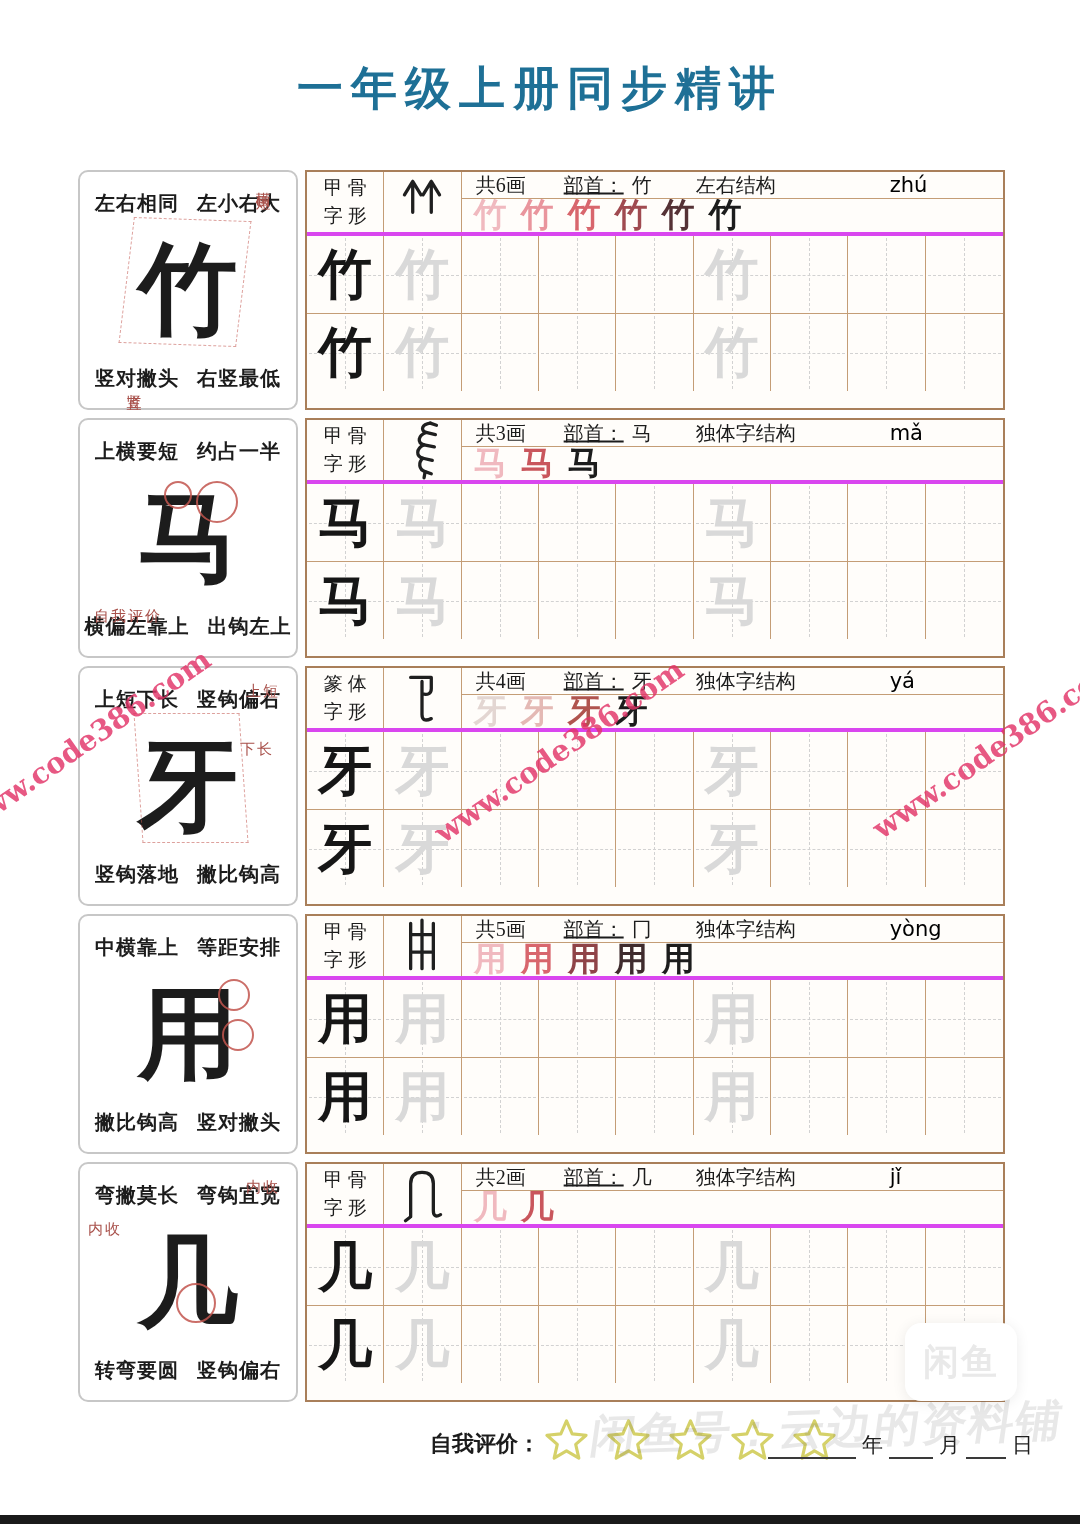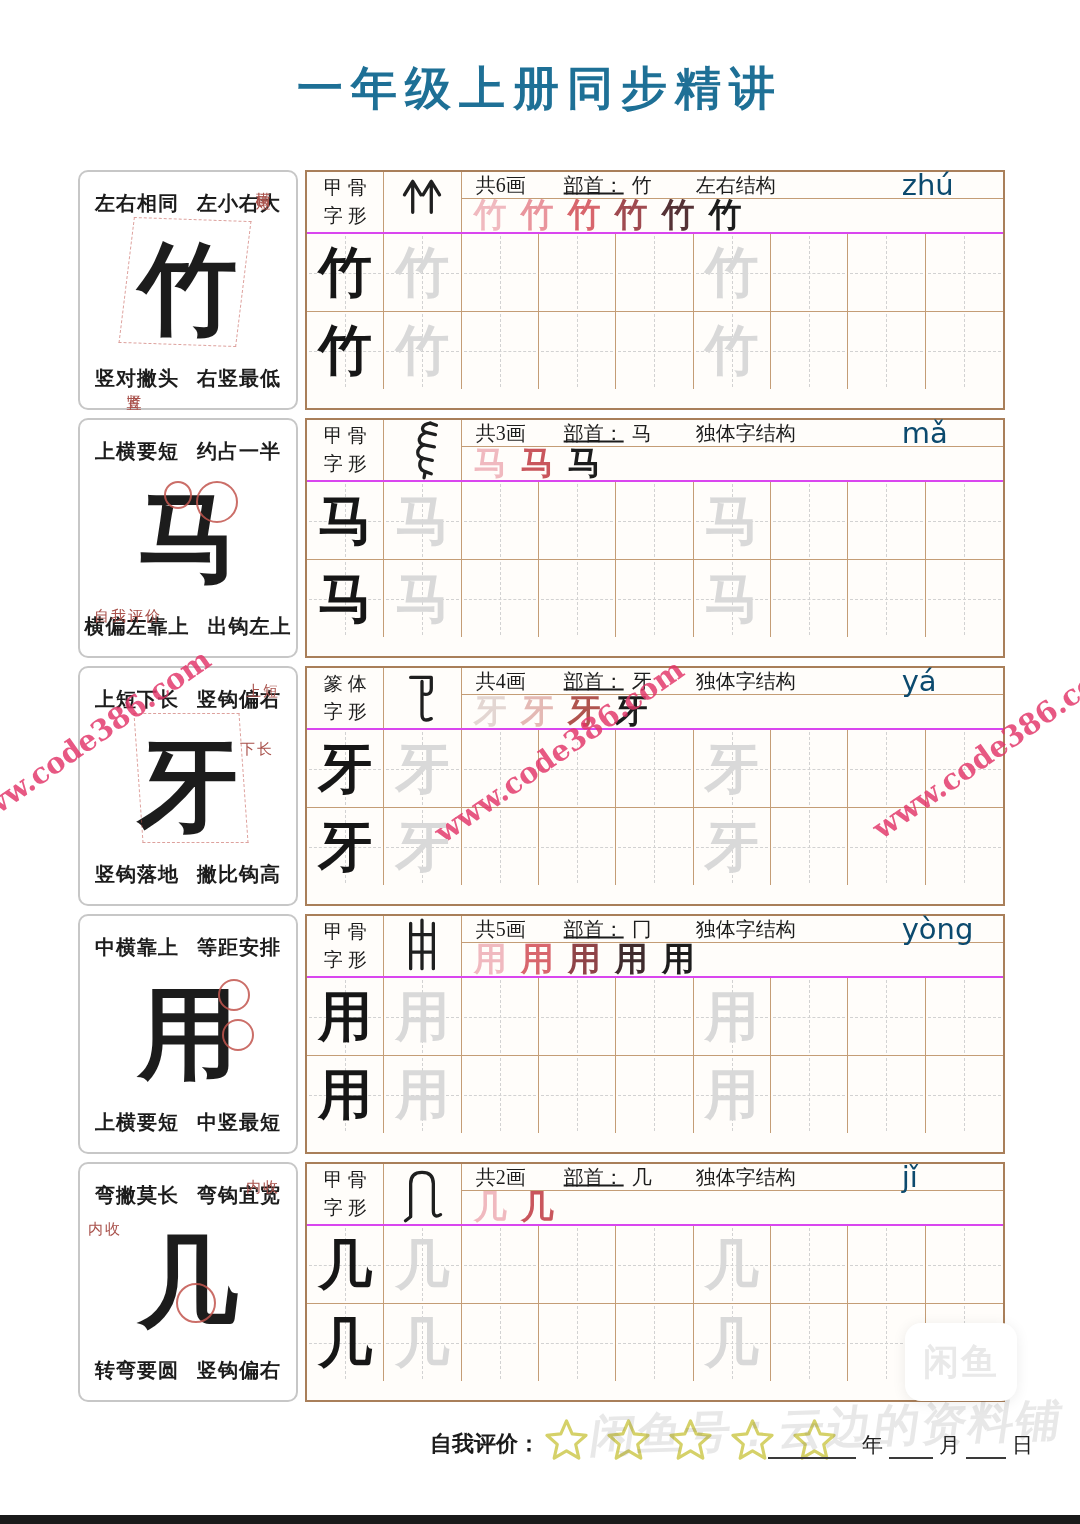--- a/index.html
+++ b/index.html
@@ -38,36 +38,36 @@
   .sec-3 .big-wrap::after{content:"";position:absolute;width:28px;height:28px;border:2px solid #c2554e;border-radius:50%;right:42px;top:58px;opacity:.85;}
   .sec-4 .big-wrap::after{content:"";position:absolute;width:36px;height:36px;border:2px solid #c2554e;border-radius:50%;left:96px;top:74px;opacity:.85;}
   .sec-0 .big-wrap::before{content:"";position:absolute;left:46px;top:2px;width:116px;height:124px;
       border:1px dashed #c2554e;opacity:.55;transform:skewX(-5deg) rotate(2deg);}
   .sec-2 .big-wrap::before{content:"";position:absolute;left:58px;top:0;width:104px;height:128px;
       border:1px dashed #c2554e;opacity:.55;transform:skewX(4deg);}
 
   
   .grid-block{width:700px;height:240px;box-sizing:border-box;margin-left:7px;
     border:2px solid #a97f5a;background:#fffdfa;display:flex;flex-direction:column;}
-  .grid-header{height:60px;display:flex;border-bottom:2px solid #d946ef;}
+  .grid-header{height:60px;display:flex;border-bottom:4px solid #d946ef;}
   .script-label{width:calc(100%/9);box-sizing:border-box;border-right:1px solid #c49d76;
     display:flex;flex-direction:column;align-items:center;justify-content:center;
     font-size:19px;line-height:1.45;letter-spacing:5px;padding-left:5px;}
   .glyph-cell{width:calc(100%/9);box-sizing:border-box;border-right:1px solid #c49d76;
     display:flex;align-items:center;justify-content:center;}
   .glyph-cell svg{width:50px;height:66px;stroke:#1f1f1f;stroke-width:3.2;fill:none;
     stroke-linecap:round;stroke-linejoin:round;}
   .info-col{flex:1;display:flex;flex-direction:column;}
   .info-row{height:42px;border-bottom:1px solid #c49d76;position:relative;font-size:20px;}
   .info-row span{position:absolute;top:50%;transform:translateY(-50%);white-space:nowrap;}
   .ir-strokes{left:14px;}
   .ir-radlabel{left:102px;text-decoration:underline;}
   .ir-radval{left:170px;}
   .ir-struct{left:234px;}
-  .ir-pinyin{left:440px;font-family:"DejaVu Sans","Liberation Sans",sans-serif;font-size:29px;color:#0c4a6e;}
+  .ir-pinyin{left:428px;font-family:"DejaVu Sans","Liberation Sans",sans-serif;font-size:21px;color:#000000;}
   .stroke-row{flex:1;display:flex;align-items:center;padding-left:12px;gap:14px;
     font-size:33px;font-weight:bold;line-height:1;}
 
   .p-row{height:77px;display:flex;}
   .p-row + .p-row{border-top:1px solid #c49d76;}
   .cell{width:calc(100%/9);box-sizing:border-box;border-right:1px solid #c49d76;
     position:relative;display:flex;align-items:center;justify-content:center;}
   .cell:last-child{border-right:none;}
   .cell::before{content:"";position:absolute;left:50%;top:2px;bottom:2px;border-left:1px dashed #d2d2d2;}
   .cell::after{content:"";position:absolute;top:50%;left:2px;right:2px;border-top:1px dashed #d2d2d2;}
@@ -329,21 +329,21 @@
           </div>
         </div>
   </section>
 
   <section class="char-section sec-3">
     <div class="tip-panel">
       <div class="tip tip-top">中横靠上 等距安排</div>
       <div class="big-wrap">
         <span class="big-char">用</span>
       </div>
-      <div class="tip tip-bottom">上横要短 中竖最短</div>
+      <div class="tip tip-bottom">撇比钩高 竖对撇头</div>
     </div>
     <div class="grid-block">
       <div class="grid-header">
         <div class="script-label">
               <div>甲骨</div>
               <div>字形</div>
             </div>
         <div class="glyph-cell">
               <svg viewBox="0 0 48 64">
                 <path d="M13 10 V54 M24 7 V54 M35 10 V54 M13 21 H35 M13 38 H35"></path>

